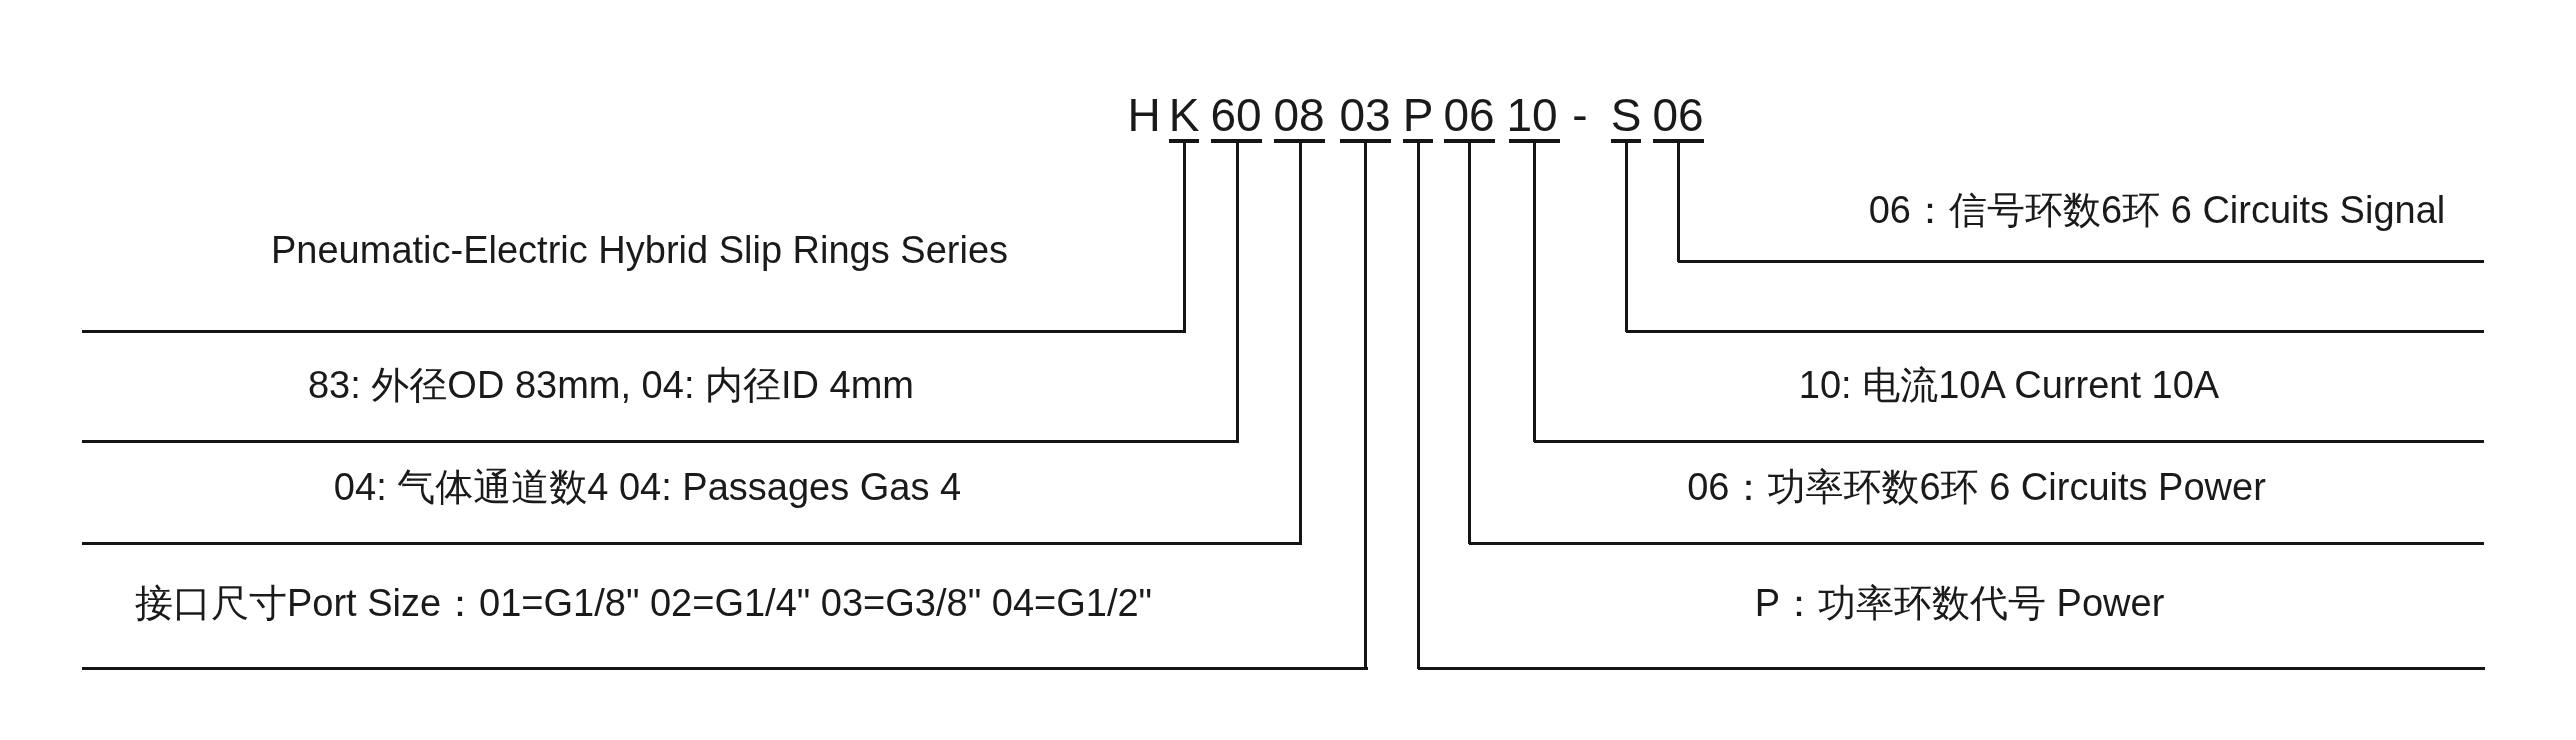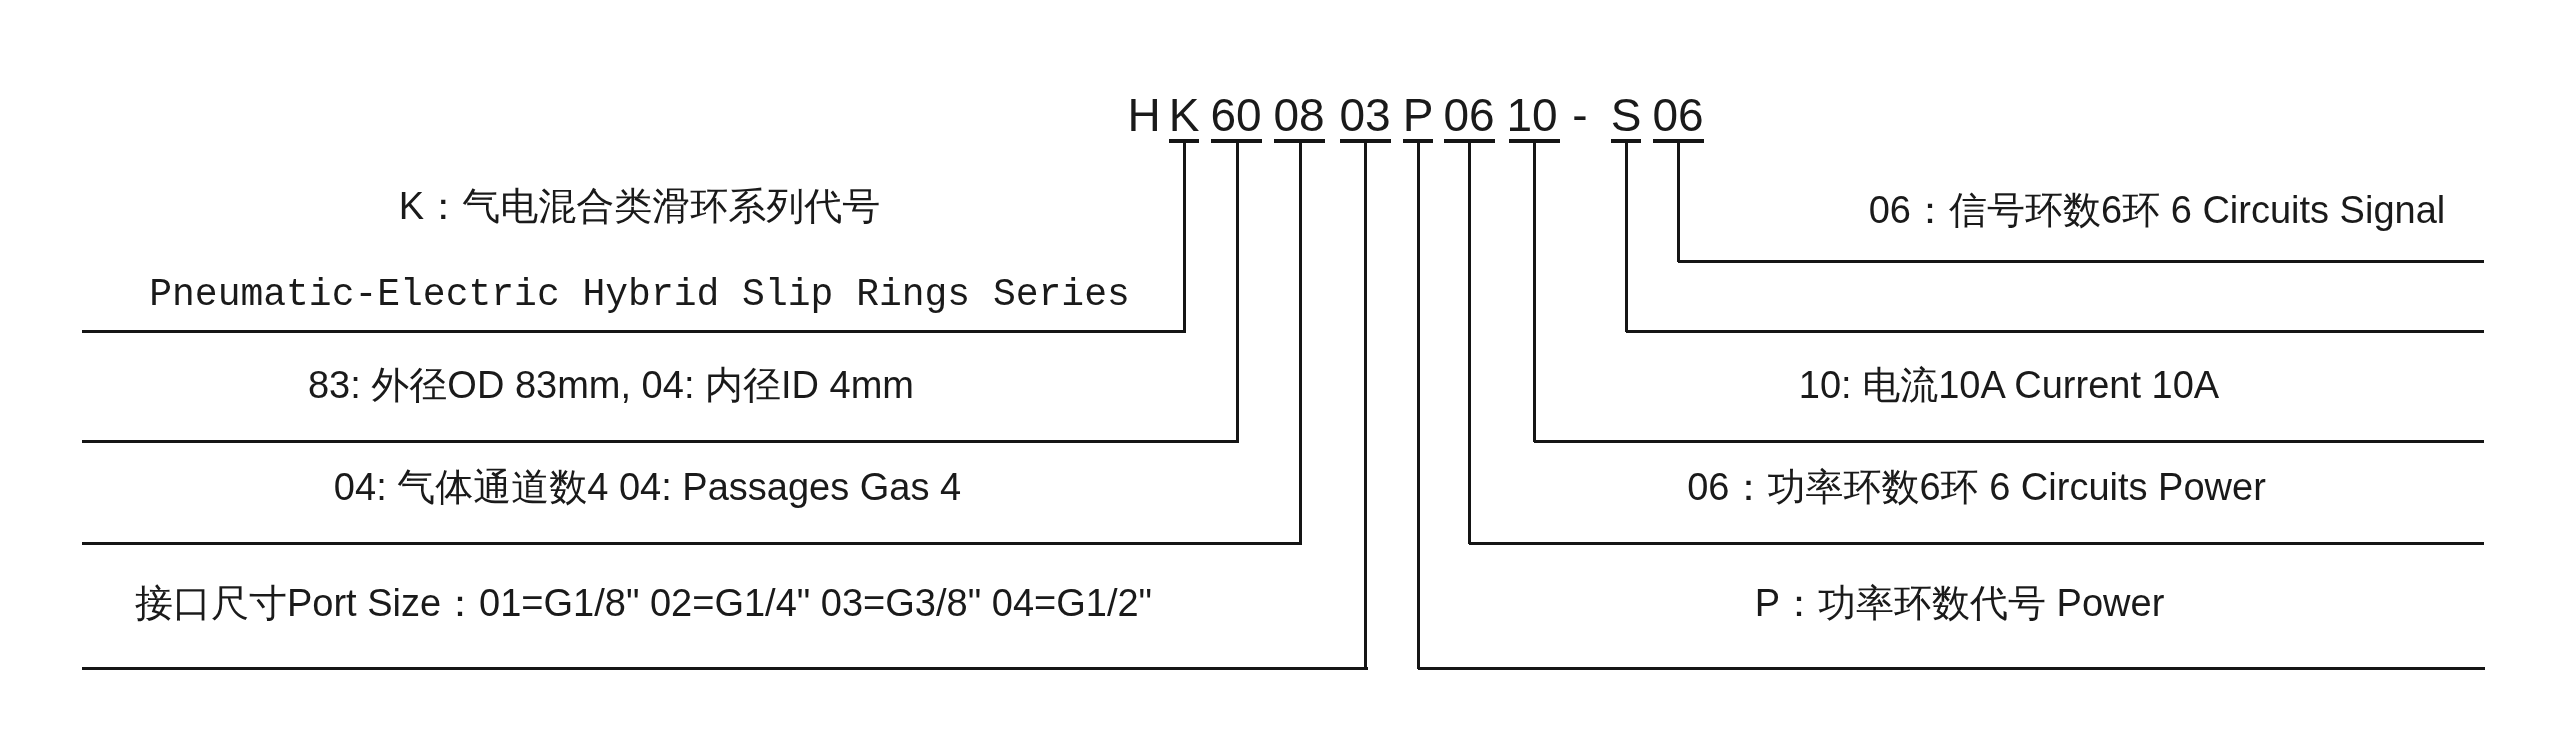--- a/index.html
+++ b/index.html
@@ -37,21 +37,21 @@
     height: 2.5px;
     background: #151515;
   }
   .lbl {
     position: absolute;
     font-size: 38px;
     line-height: 1.15;
     text-align: center;
     white-space: nowrap;
   }
-  .lbl .l2 { margin-top: 44px; font-family: Liberation Mono, monospace; }
+  .lbl .l2 { margin-top: 44px; }
 </style>
 </head>
 <body>
 
 <div class="canvas">
 
   <span class="tok" style="left:1144px">H</span>
   <span class="tok" style="left:1184px">K</span>
   <span class="tok" style="left:1236px">60</span>
   <span class="tok" style="left:1299px">08</span>
@@ -88,21 +88,20 @@
   <div class="h" style="left:82px;top:542px;width:1220px"></div>
   <div class="h" style="left:82px;top:667px;width:1286px"></div>
 
   <div class="h" style="left:1678px;top:260px;width:806px"></div>
   <div class="h" style="left:1626px;top:330px;width:858px"></div>
   <div class="h" style="left:1534px;top:440px;width:950px"></div>
   <div class="h" style="left:1469px;top:542px;width:1015px"></div>
   <div class="h" style="left:1418px;top:667px;width:1067px"></div>
 
   <div class="lbl" style="left:82px;width:1115px;top:185px">
-    <div>K：气电混合类滑环系列代号</div>
     <div class="l2">Pneumatic-Electric Hybrid Slip Rings Series</div>
   </div>
   <div class="lbl" style="left:82px;width:1058px;top:364px">
     <div>83: 外径OD 83mm, 04: 内径ID 4mm</div>
   </div>
   <div class="lbl" style="left:82px;width:1131px;top:466px">
     <div>04: 气体通道数4  04: Passages Gas 4</div>
   </div>
   <div class="lbl" style="left:82px;width:1123px;top:582px">
     <div>接口尺寸Port Size：01=G1/8" 02=G1/4" 03=G3/8" 04=G1/2"</div>

